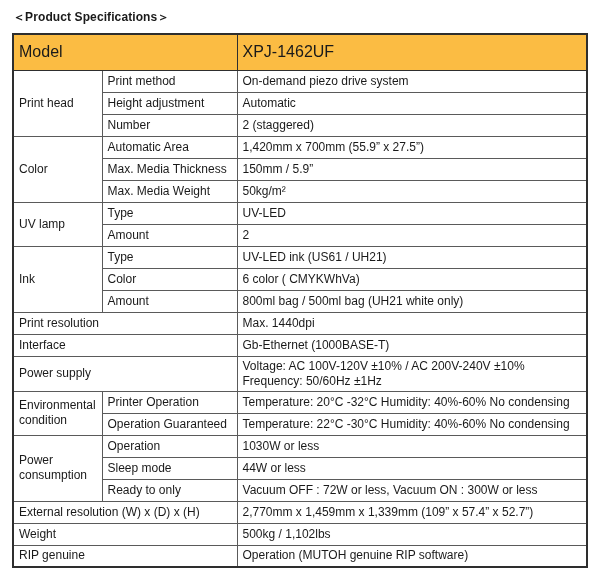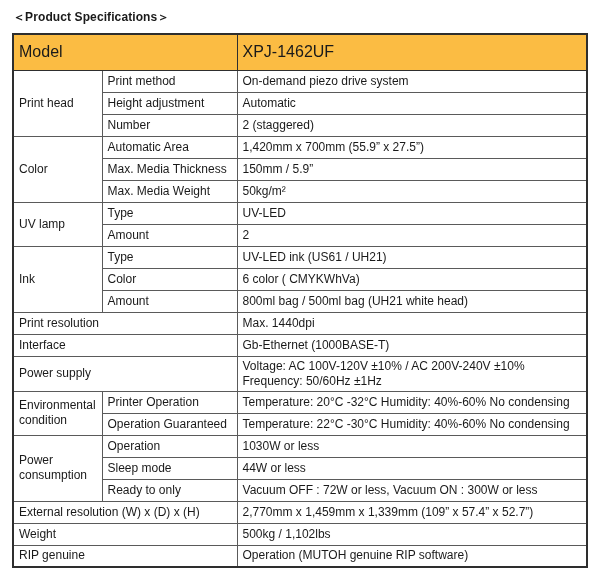--- a/index.html
+++ b/index.html
@@ -105,21 +105,21 @@
     <td rowspan="3" class="group-label">Ink</td>
     <td>Type</td>
     <td>UV-LED ink (US61 / UH21)</td>
   </tr>
   <tr>
     <td>Color</td>
     <td>6 color ( CMYKWhVa)</td>
   </tr>
   <tr>
     <td>Amount</td>
-    <td>800ml bag / 500ml bag (UH21 white head)</td>
+    <td>800ml bag / 500ml bag (UH21 white only)</td>
   </tr>
 
   <tr>
     <td colspan="2">Print resolution</td>
     <td>Max. 1440dpi</td>
   </tr>
   <tr>
     <td colspan="2">Interface</td>
     <td>Gb-Ethernet (1000BASE-T)</td>
   </tr>

